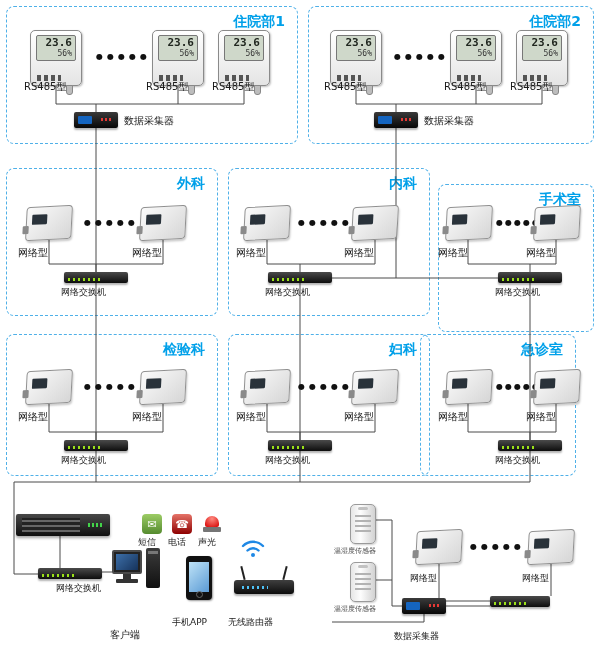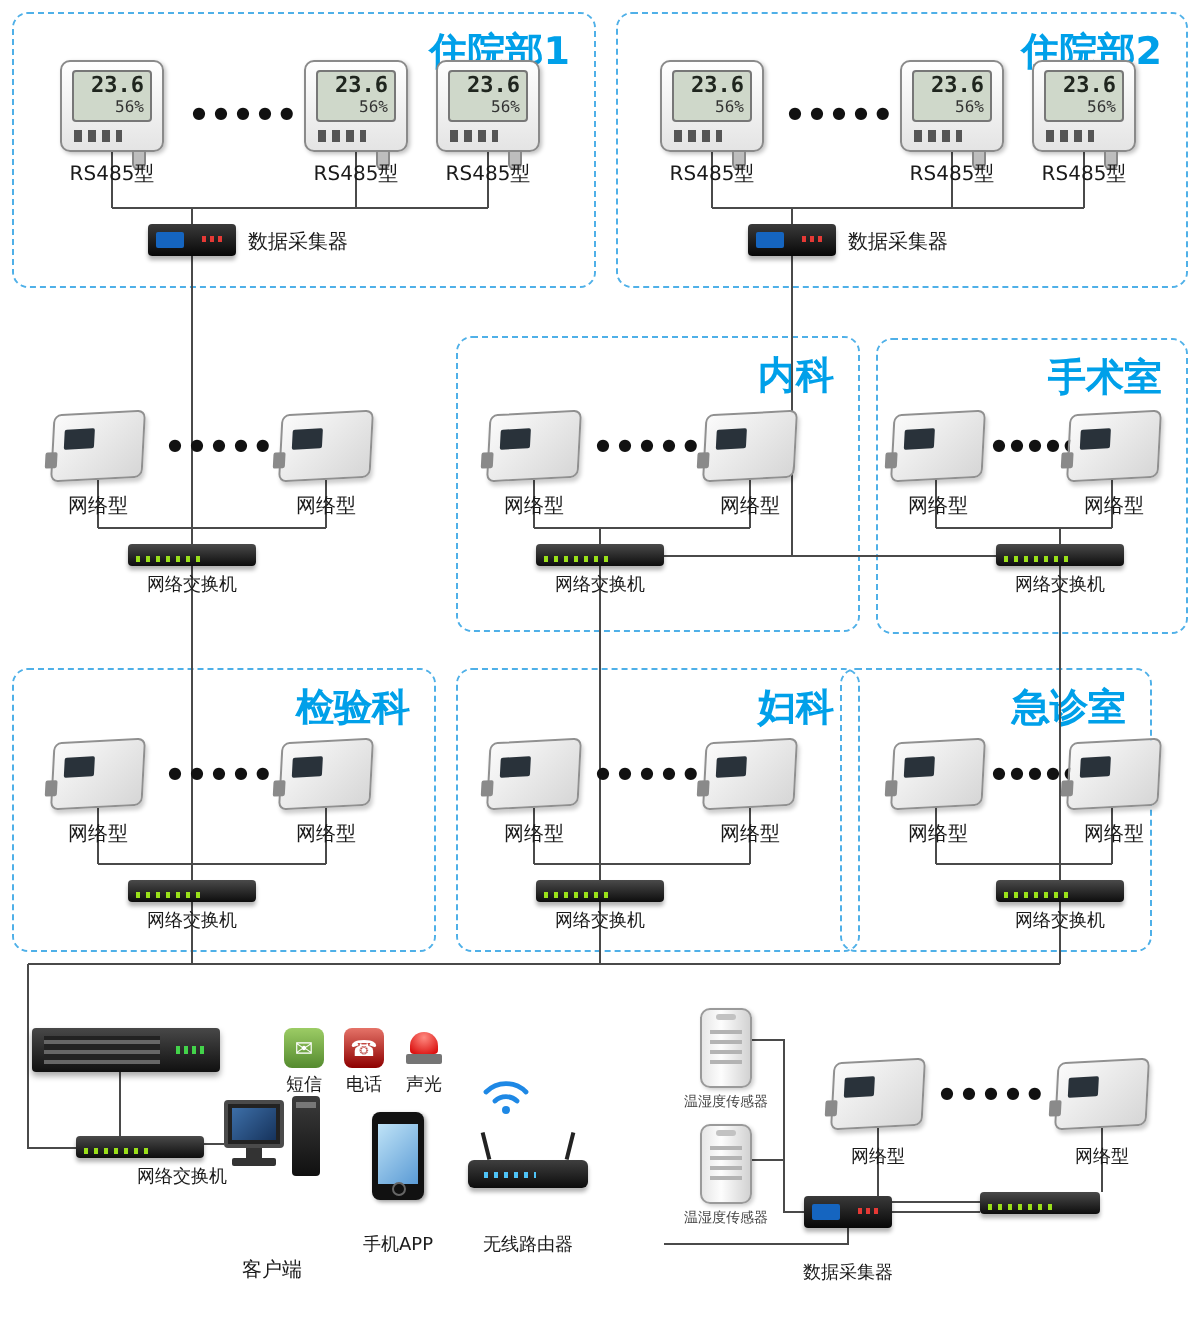--- a/index.html
+++ b/index.html
@@ -1,31 +1,31 @@
 <!DOCTYPE html>
 <html><head>
 <meta charset="utf-8">
 <style>
   *{margin:0;padding:0;box-sizing:border-box}
   html,body{background:#fff}
   body{font-family:"DejaVu Sans","Liberation Sans",sans-serif}
   #canvas{position:relative;width:600px;height:660px;background:#ffffff;overflow:hidden}
 
   .gbox{position:absolute;border:1px dashed #4fb0e8;border-radius:8px}
-  .gtitle{position:absolute;top:6px;right:12px;color:#00a0e9;font-weight:bold;font-size:19px;white-space:nowrap}
-
-  .lbl{position:absolute;font-size:10px;color:#1a1a1a;text-align:center;white-space:nowrap}
+  .gtitle{position:absolute;top:6px;right:12px;color:#00a0e9;font-weight:bold;font-size:14px;white-space:nowrap}
+
+  .lbl{position:absolute;font-size:10px;color:#1a1a1a;text-align:left;white-space:nowrap}
   .lbl-sm{font-size:9px}
   .lbl-xs{font-size:7px;color:#444}
   .dots{position:absolute;font-size:8px;letter-spacing:4px;color:#111;white-space:nowrap}
 
   .wires{position:absolute;left:0;top:0;width:600px;height:660px;pointer-events:none}
 
   
-  .thermo{position:absolute;width:52px;height:46px;background:linear-gradient(#ffffff,#e4e4e4);border:1px solid #8a8a8a;border-radius:5px;box-shadow:1px 1px 2px rgba(0,0,0,.25)}
+  .thermo{position:absolute;width:52px;height:56px;background:linear-gradient(#ffffff,#e4e4e4);border:1px solid #8a8a8a;border-radius:5px;box-shadow:1px 1px 2px rgba(0,0,0,.25)}
   .thermo .lcd{position:absolute;left:5px;top:4px;right:5px;height:26px;background:#cfd8ca;border:1px solid #777;border-radius:2px;text-align:right;padding:1px 3px}
   .thermo .t{font-size:11px;font-weight:bold;color:#20261f;font-family:"DejaVu Sans Mono",monospace;line-height:12px}
   .thermo .h{font-size:8px;color:#333;font-family:"DejaVu Sans Mono",monospace;line-height:9px}
   .thermo .btns{position:absolute;left:6px;bottom:4px;width:24px;height:6px;background:repeating-linear-gradient(90deg,#555 0 4px,transparent 4px 7px)}
   .thermo .probe{position:absolute;right:8px;bottom:-10px;width:7px;height:10px;background:#bdbdbd;border:1px solid #888;border-radius:0 0 3px 3px}
 
   
   .netdev{position:absolute;width:46px;height:34px;background:linear-gradient(135deg,#fbfbfb,#d6d6d6);border:1px solid #909090;border-radius:4px;box-shadow:1px 2px 2px rgba(0,0,0,.2);transform:skewX(-6deg) rotate(-3deg)}
   .netdev .scr{position:absolute;left:5px;top:7px;width:15px;height:10px;background:#29323a;border-radius:1px}
   .netdev .prt{position:absolute;left:-4px;top:18px;width:6px;height:8px;background:#8a8a8a;border-radius:1px}
@@ -83,24 +83,27 @@
 <body>
 
 <div id="canvas">
 
   <div class="gbox" style="left:6px;top:6px;width:292px;height:138px">
     <div class="gtitle">住院部1</div>
   </div>
   <div class="gbox" style="left:308px;top:6px;width:286px;height:138px">
     <div class="gtitle">住院部2</div>
   </div>
+  <div class="gbox" style="left:6px;top:168px;width:212px;height:148px">
+    <div class="gtitle">外科</div>
+  </div>
   <div class="gbox" style="left:228px;top:168px;width:202px;height:148px">
     <div class="gtitle">内科</div>
   </div>
-  <div class="gbox" style="left:438px;top:169px;width:156px;height:148px">
+  <div class="gbox" style="left:438px;top:184px;width:156px;height:148px">
     <div class="gtitle">手术室</div>
   </div>
   <div class="gbox" style="left:228px;top:334px;width:202px;height:142px">
     <div class="gtitle">妇科</div>
   </div>
   <div class="gbox" style="left:6px;top:334px;width:212px;height:142px">
     <div class="gtitle">检验科</div>
   </div>
   <div class="gbox" style="left:420px;top:334px;width:156px;height:142px">
     <div class="gtitle">急诊室</div>

